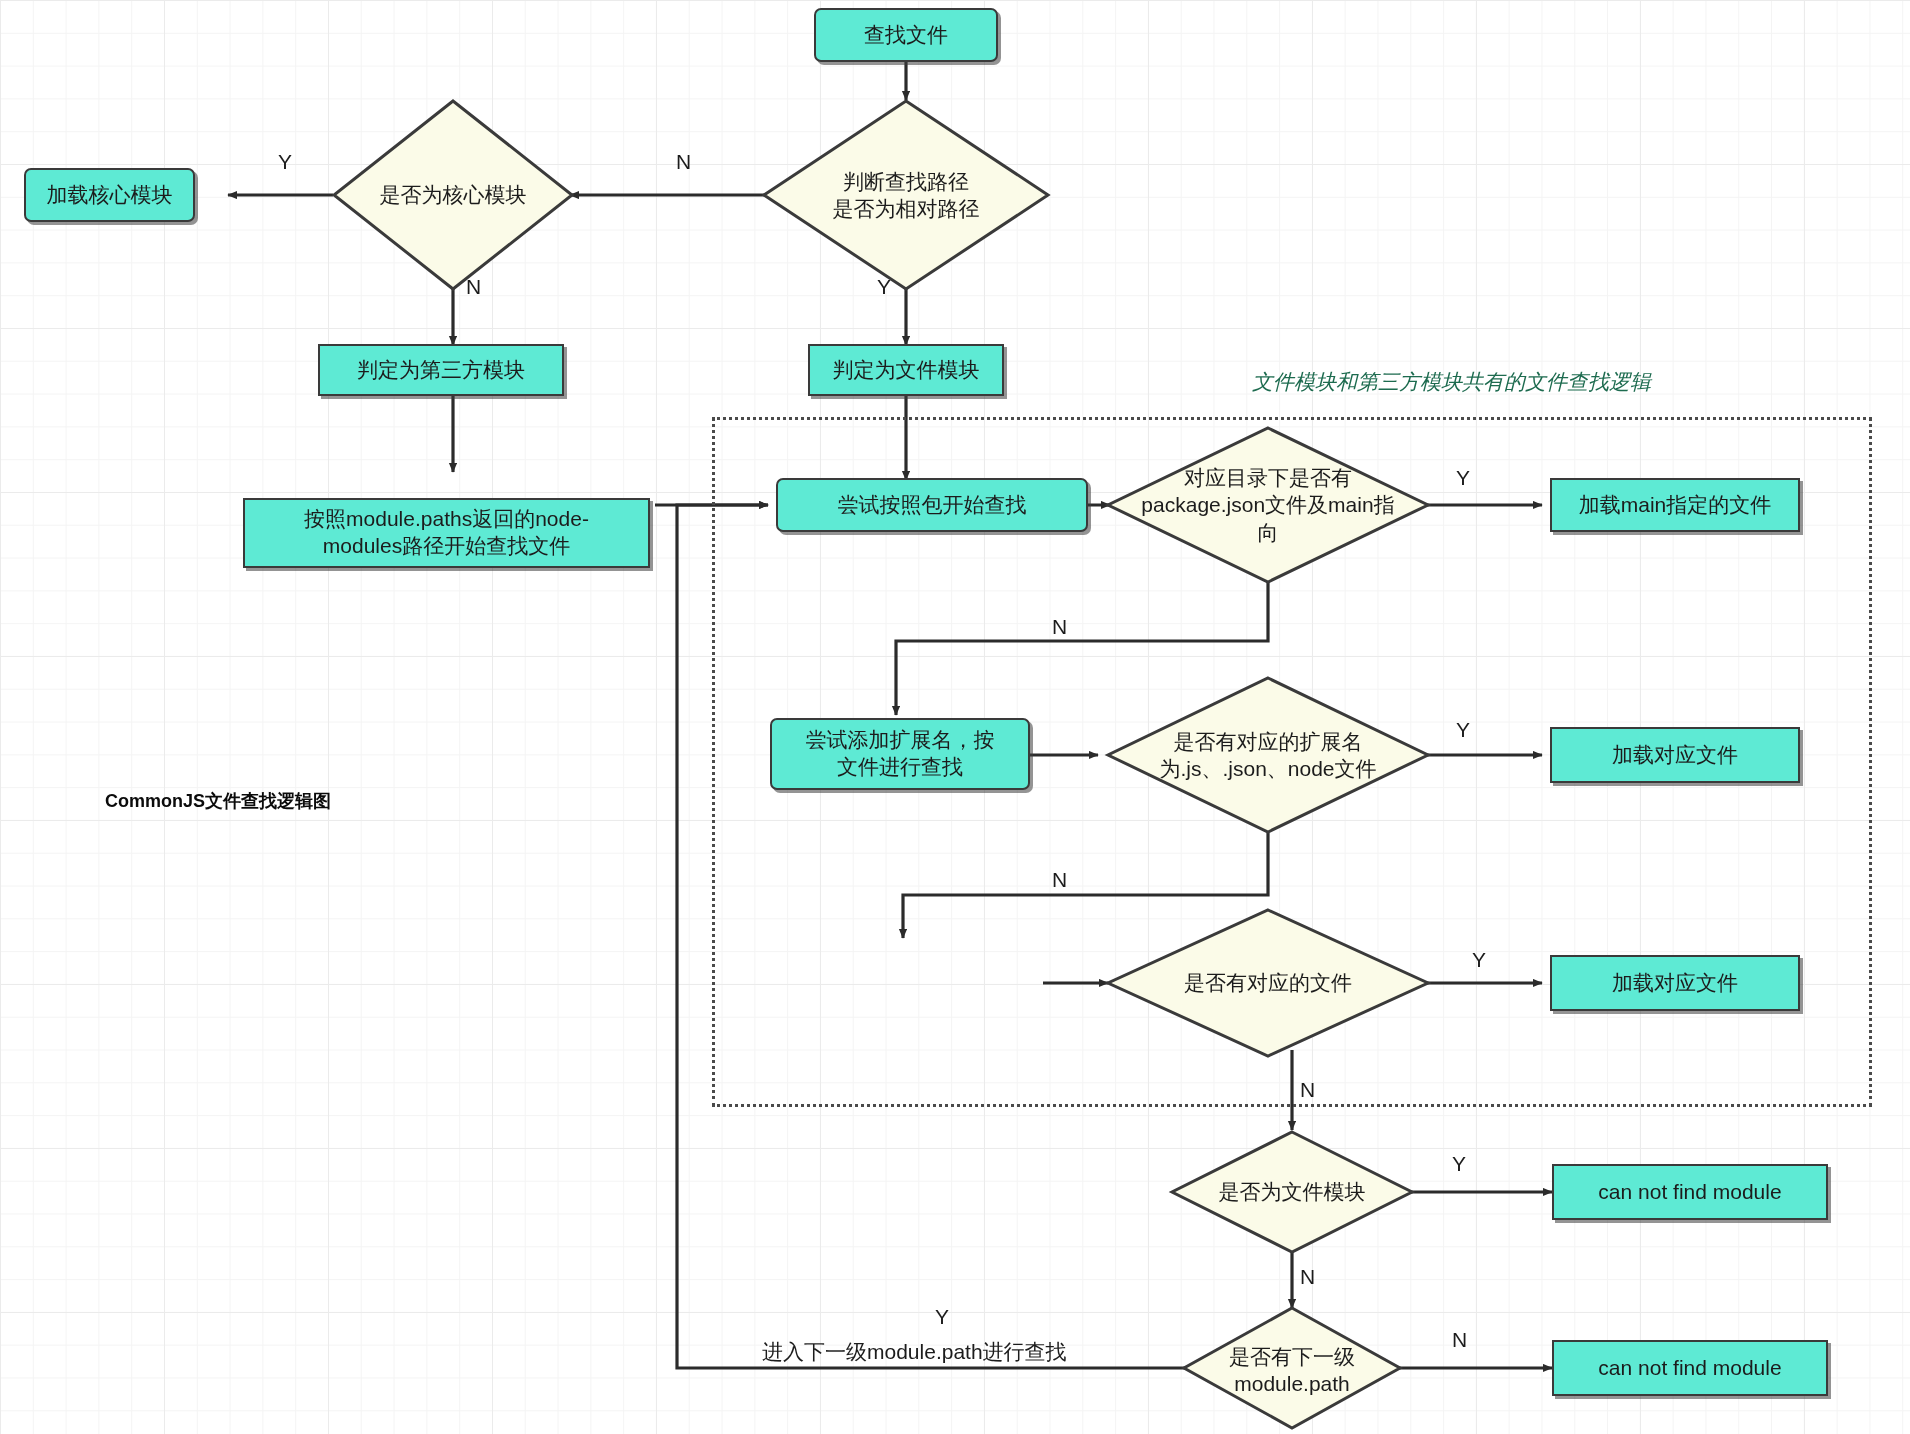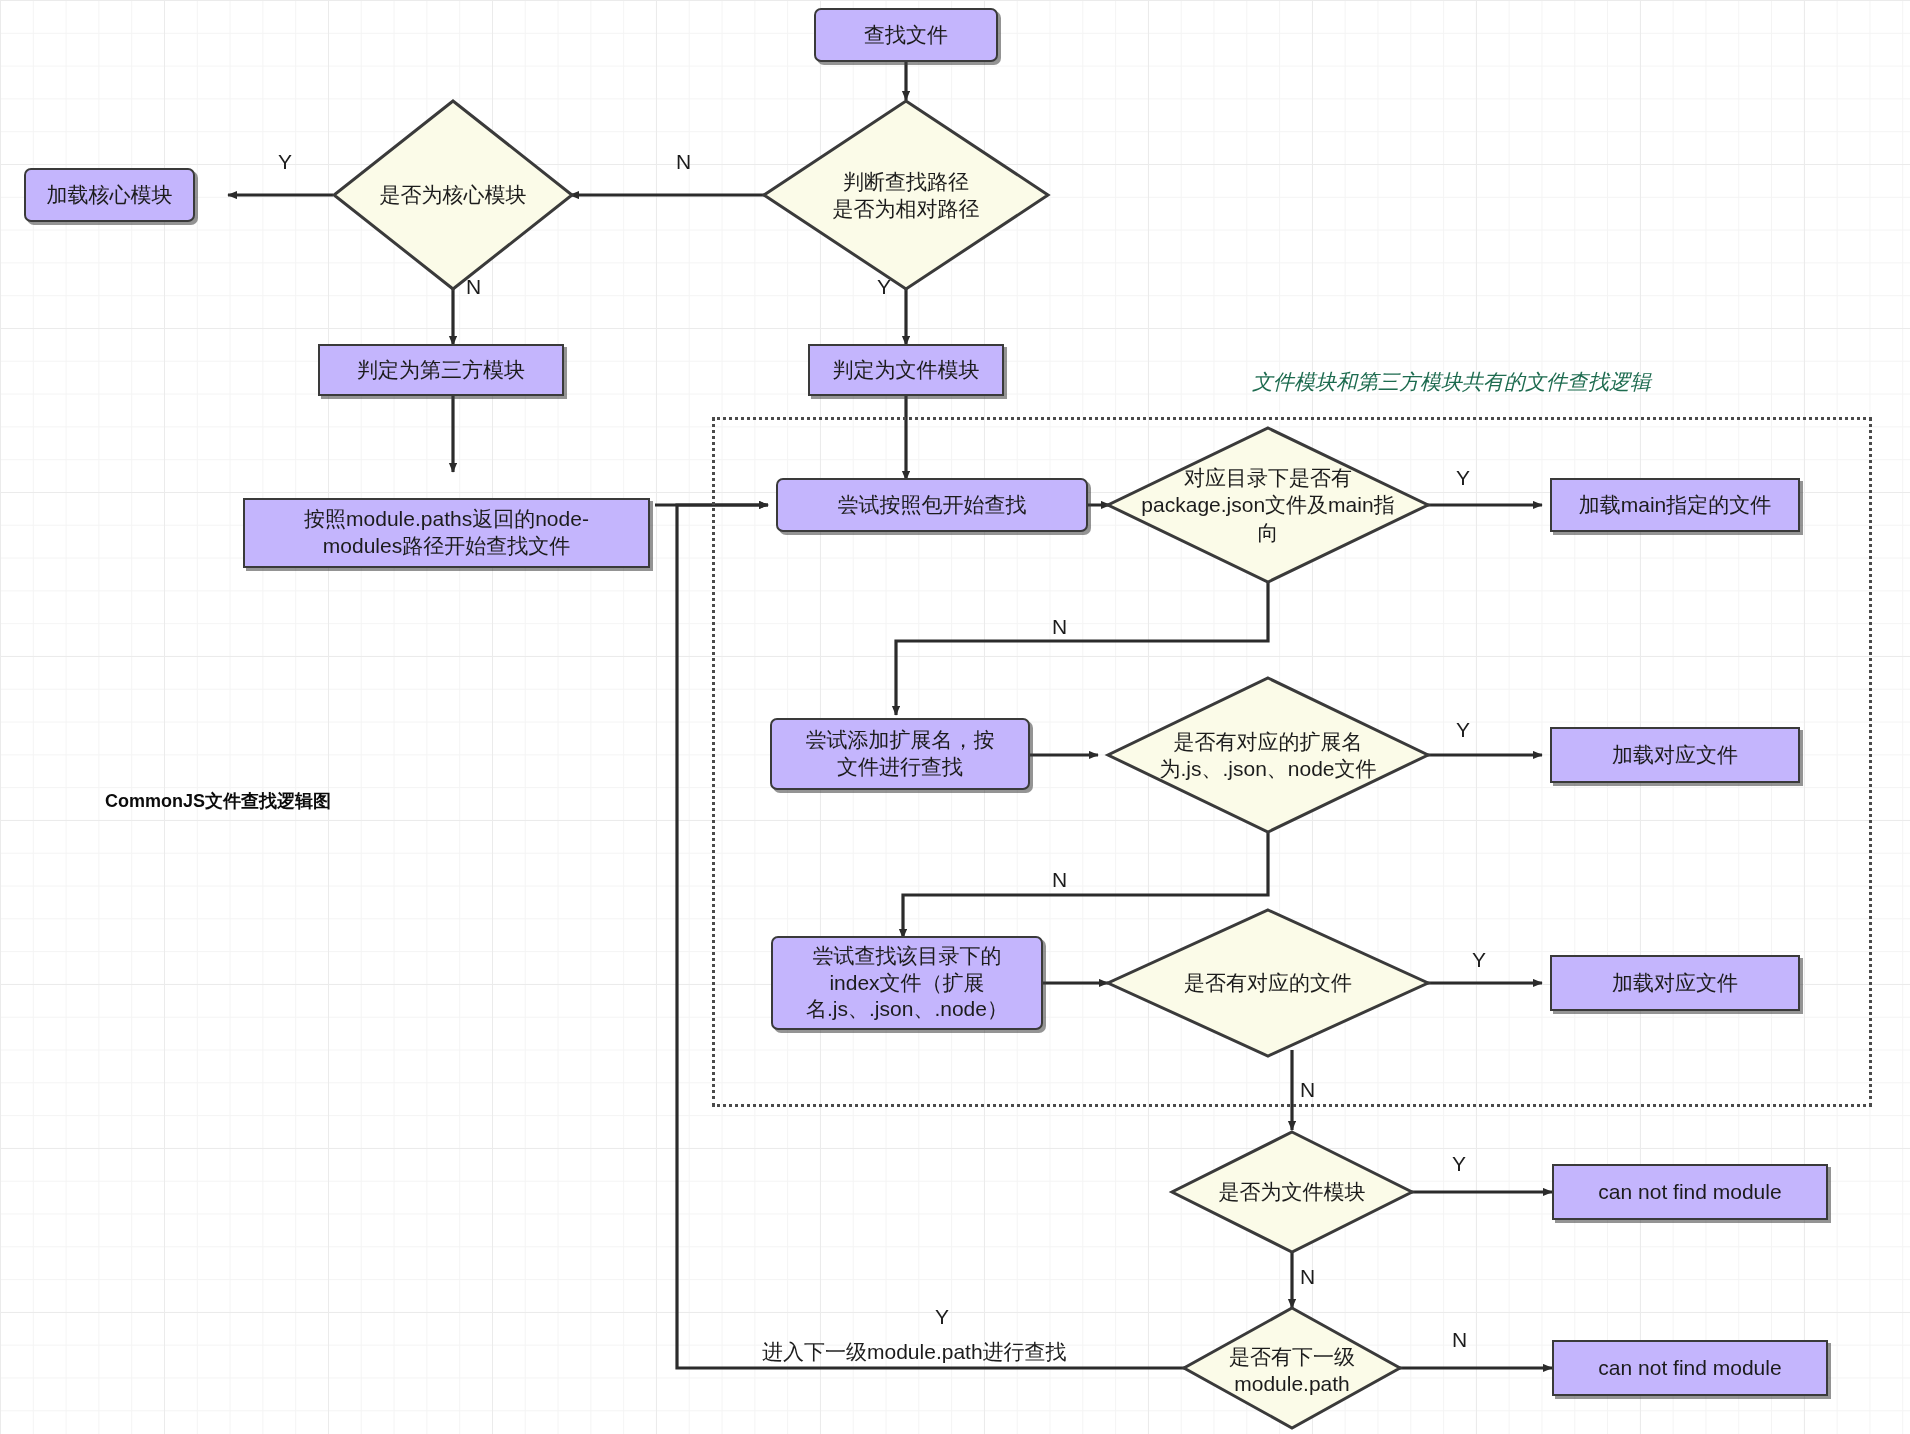--- a/index.html
+++ b/index.html
@@ -21,21 +21,21 @@
   .node{
     position:absolute;
     box-sizing:border-box;
     display:flex;align-items:center;justify-content:center;
     text-align:center;
     color:#1c1c1c;
     line-height:1.28;
     white-space:pre-line;
   }
   .box{
-    background:#c4b5fd;
+    background:#5eead4;
     border:2px solid #3a3a3a;
     box-shadow:3px 3px 0 0 rgba(60,60,60,0.55);
     font-size:21px;
     padding:2px 8px;
   }
   .box.rounded{border-radius:7px;}
   .diamond-label{
     position:absolute;
     display:flex;align-items:center;justify-content:center;
     text-align:center;
@@ -152,23 +152,20 @@
 
   <div class="node box rounded" style="left:776px;top:478px;width:312px;height:54px;">尝试按照包开始查找</div>
 
   <div class="node box" style="left:1550px;top:478px;width:250px;height:54px;">加载main指定的文件</div>
 
   <div class="node box rounded" style="left:770px;top:718px;width:260px;height:72px;">尝试添加扩展名，按
 文件进行查找</div>
 
   <div class="node box" style="left:1550px;top:727px;width:250px;height:56px;">加载对应文件</div>
 
-  <div class="node box rounded" style="left:771px;top:936px;width:272px;height:94px;">尝试查找该目录下的
-index文件（扩展
-名.js、.json、.node）</div>
 
   <div class="node box" style="left:1550px;top:955px;width:250px;height:56px;">加载对应文件</div>
 
   <div class="node box" style="left:1552px;top:1164px;width:276px;height:56px;">can not find module</div>
 
   <div class="node box" style="left:1552px;top:1340px;width:276px;height:56px;">can not find module</div>
 
   <div class="diamond-label" style="left:764px;top:160px;width:284px;height:70px;">判断查找路径
 是否为相对路径</div>
 

